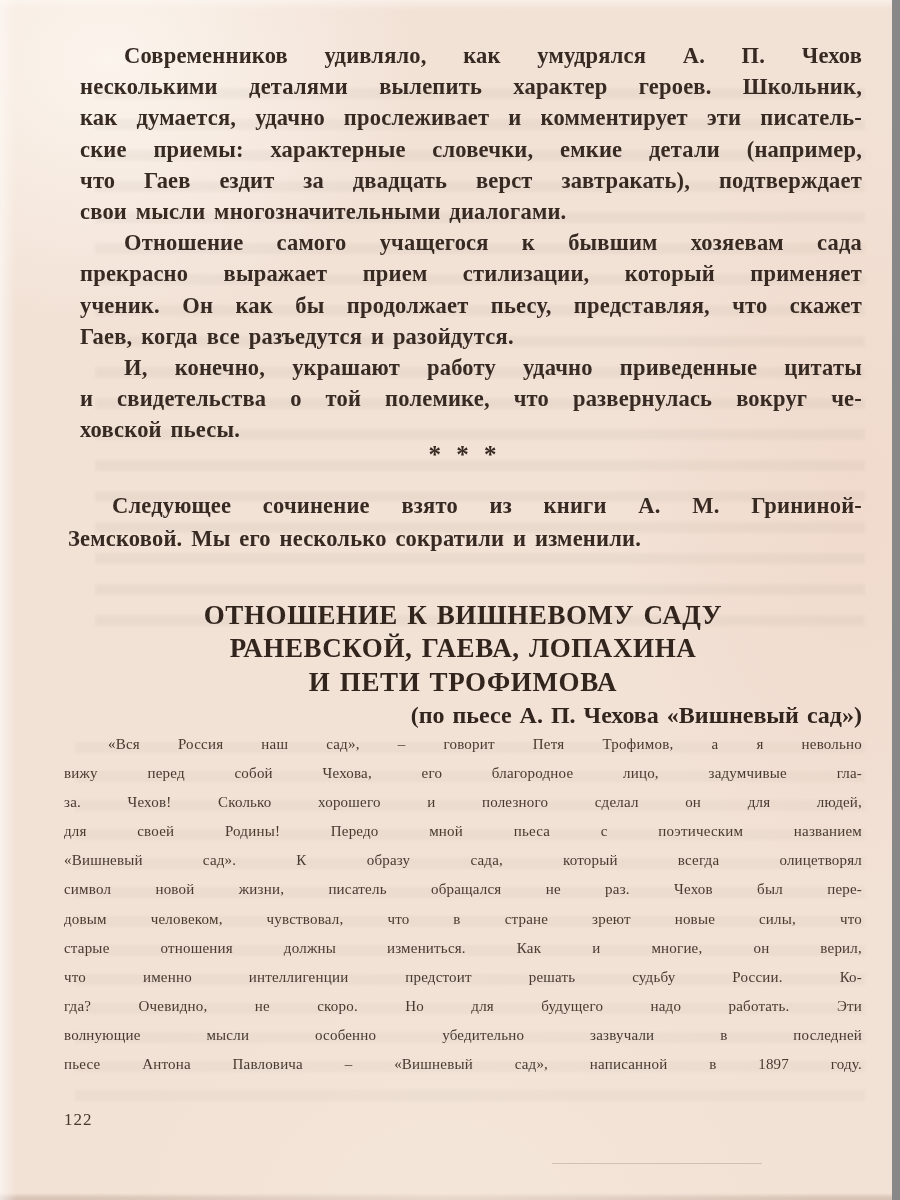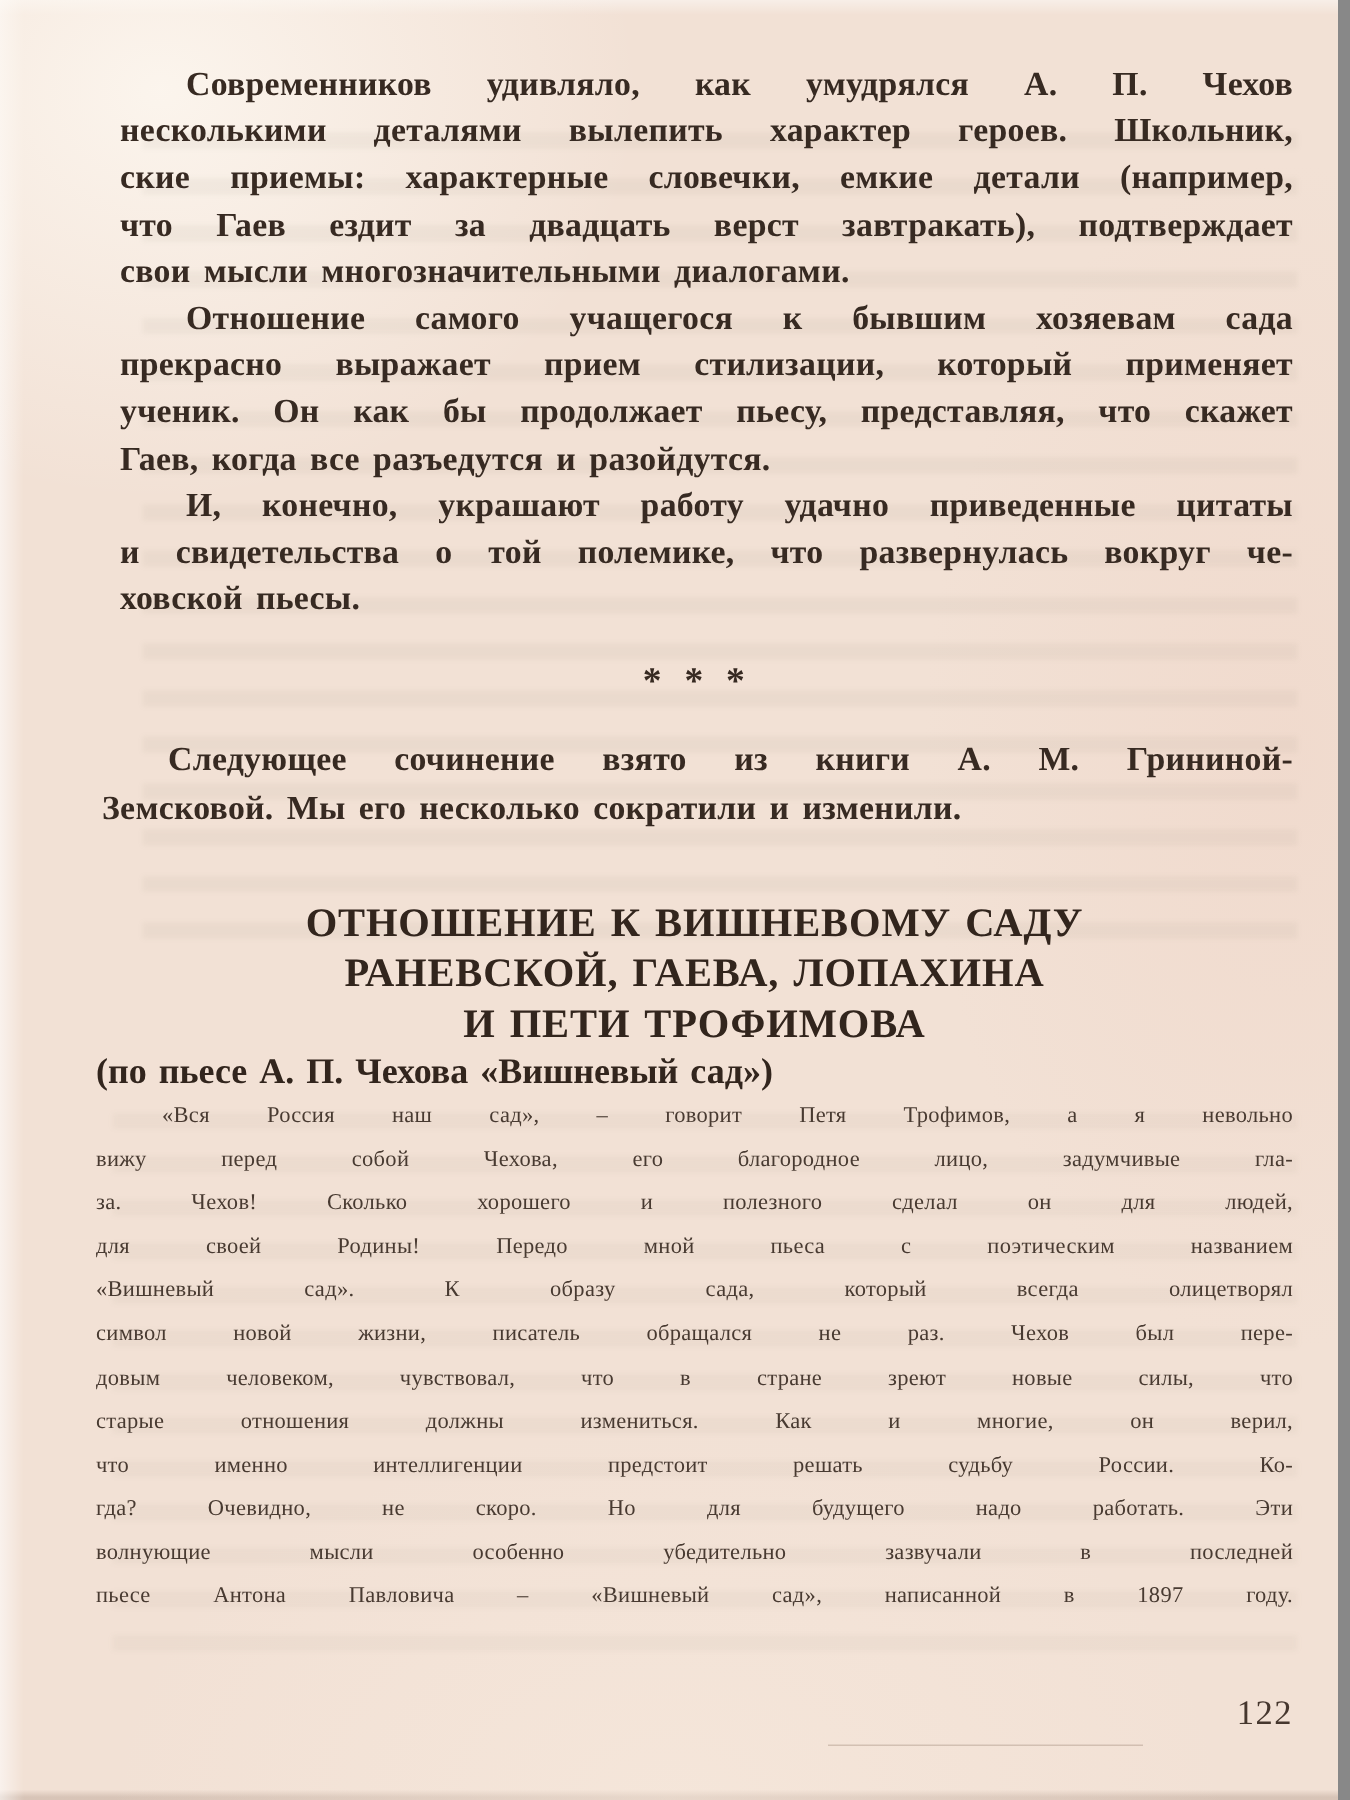--- a/index.html
+++ b/index.html
@@ -51,48 +51,49 @@
     color:#372a22;word-spacing:3px;letter-spacing:.2px;
   }
 
   .title-block{position:absolute;left:64px;top:599px;width:798px;}
   .title-block .line{
     text-align:right;text-align-last:center;
     font-size:27px;font-weight:700;line-height:33.4px;
     color:#32251d;letter-spacing:.6px;word-spacing:2px;
   }
   .subtitle{
-    text-align:left;font-size:24px;font-weight:700;line-height:33px;
+    text-align:right;font-size:24px;font-weight:700;line-height:33px;
     color:#32251d;word-spacing:2px;
   }
 
   .essay-body{position:absolute;left:64px;top:730px;width:798px;}
   .essay-body .line{
     font-size:15px;font-weight:400;line-height:29.1px;
     color:#483a31;word-spacing:1.5px;letter-spacing:.2px;
   }
 
   .page-number{
     position:absolute;left:64px;top:1110px;width:798px;
-    text-align:right;font-size:23px;color:#46372e;letter-spacing:1px;margin-top:19px;
+    text-align:left;font-size:17px;color:#46372e;letter-spacing:1px;
   }
 </style>
 </head>
 <body>
 
 <div class="page">
 
   <div class="bleed a"></div>
   <div class="bleed b"></div>
   <div class="scratch"></div>
 
   <section class="commentary">
     <div class="para">
         <div class="line indent">Современников удивляло, как умудрялся А. П. Чехов</div>
         <div class="line">несколькими деталями вылепить характер героев. Школьник,</div>
+        <div class="line">как думается, удачно прослеживает и комментирует эти писатель-</div>
         <div class="line">ские приемы: характерные словечки, емкие детали (например,</div>
         <div class="line">что Гаев ездит за двадцать верст завтракать), подтверждает</div>
         <div class="line last">свои мысли многозначительными диалогами.</div>
       </div>
     <div class="para">
         <div class="line indent">Отношение самого учащегося к бывшим хозяевам сада</div>
         <div class="line">прекрасно выражает прием стилизации, который применяет</div>
         <div class="line">ученик. Он как бы продолжает пьесу, представляя, что скажет</div>
         <div class="line last">Гаев, когда все разъедутся и разойдутся.</div>
       </div>

